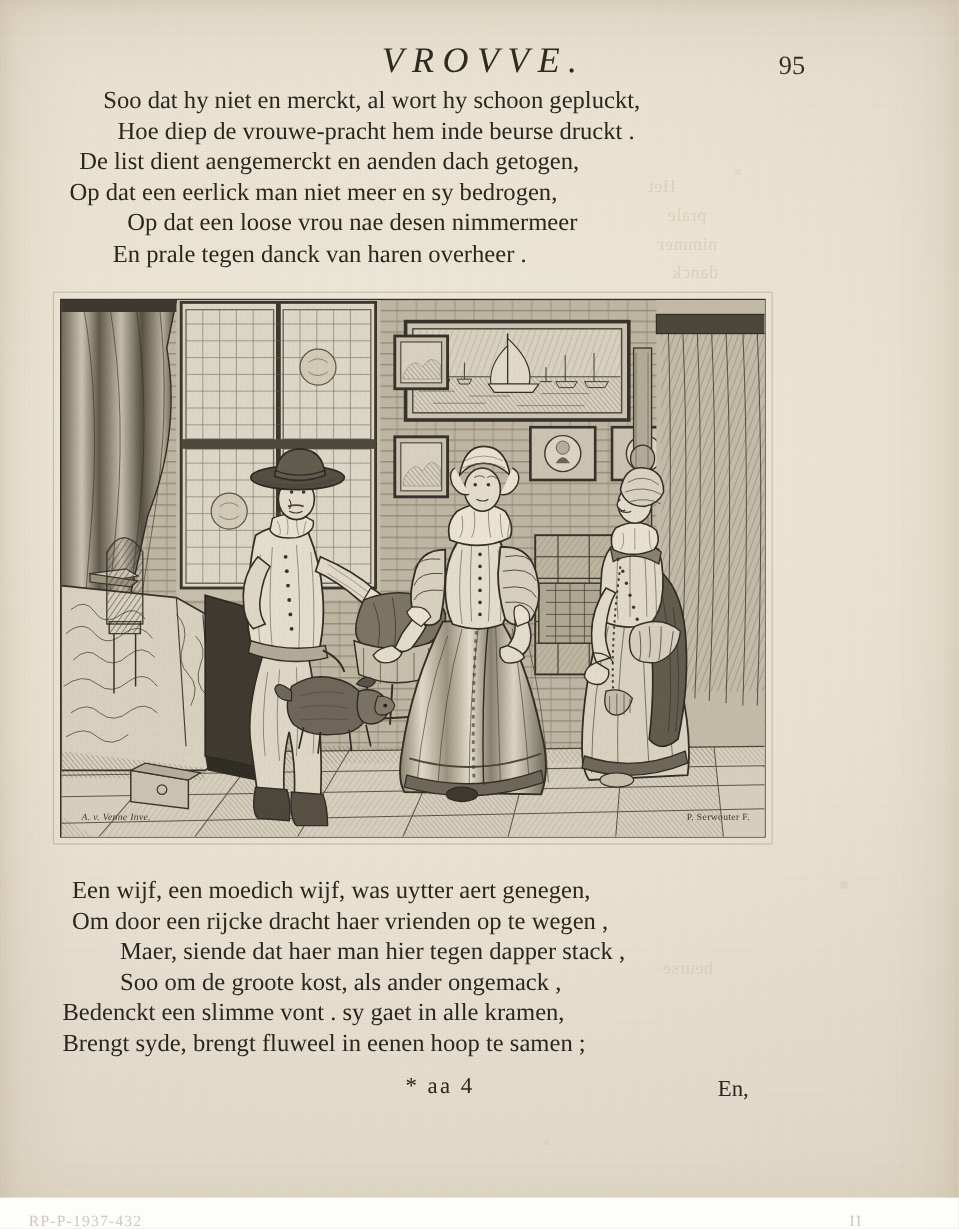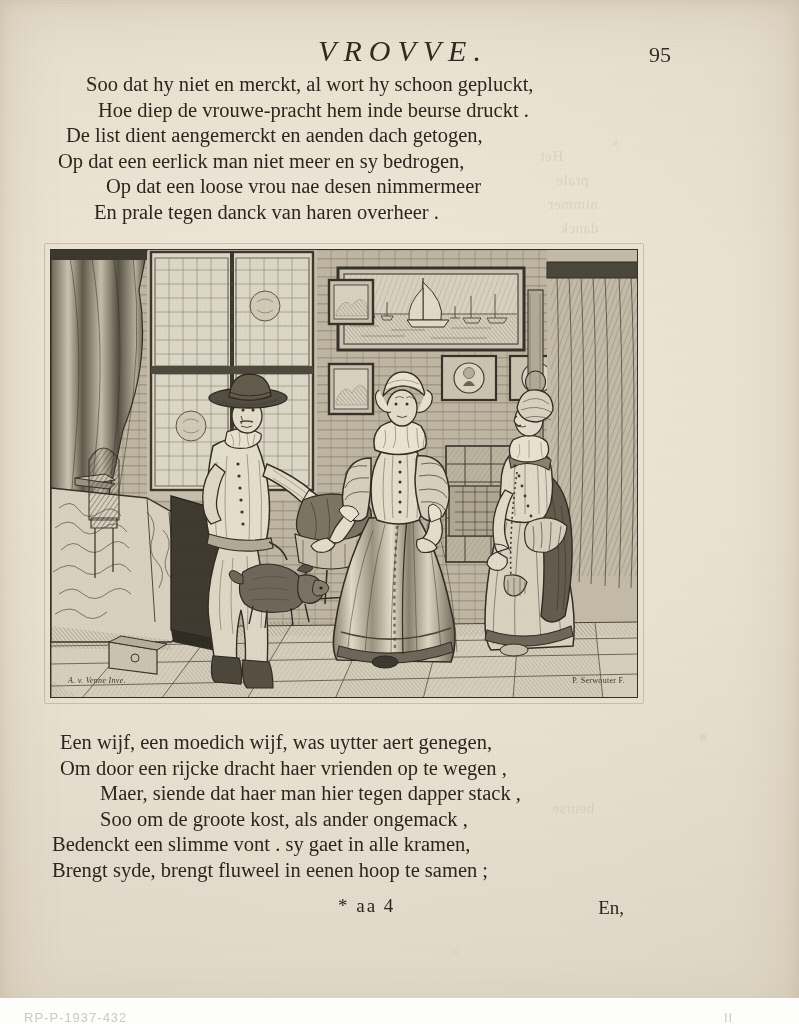--- a/index.html
+++ b/index.html
@@ -63,30 +63,30 @@
 
   
   .scan-strip{
     position:absolute;
     left:0; top:998px;
     width:799px; height:26px;
     background:#fdfdfc;
   }
   .pencil-note{
     position:absolute;
-    font-family:Liberation Sans, sans-serif;
+    font-family:Liberation Serif, serif;
     font-size:13px;
     color:#cfc9bb;
     letter-spacing:1px;
     white-space:nowrap;
     overflow:hidden;
     height:14px;
   }
   .pencil-left{ left:24px; top:1010px; }
-  .pencil-right{ left:724px; top:1010px; }
+  .pencil-right{ left:708px; top:1010px; }
 
   
   .header{
     position:absolute;
     left:0; top:34px;
     width:799px;
     height:36px;
   }
   .book-title{
     position:absolute;

